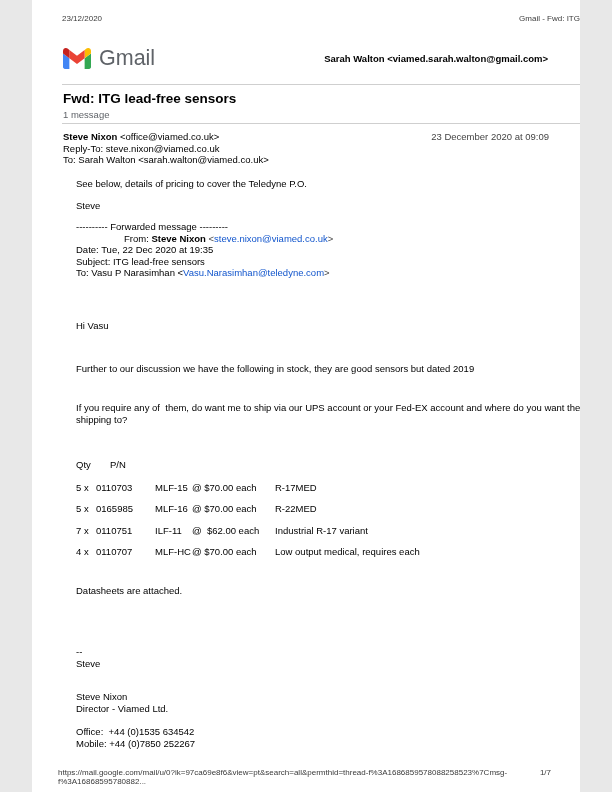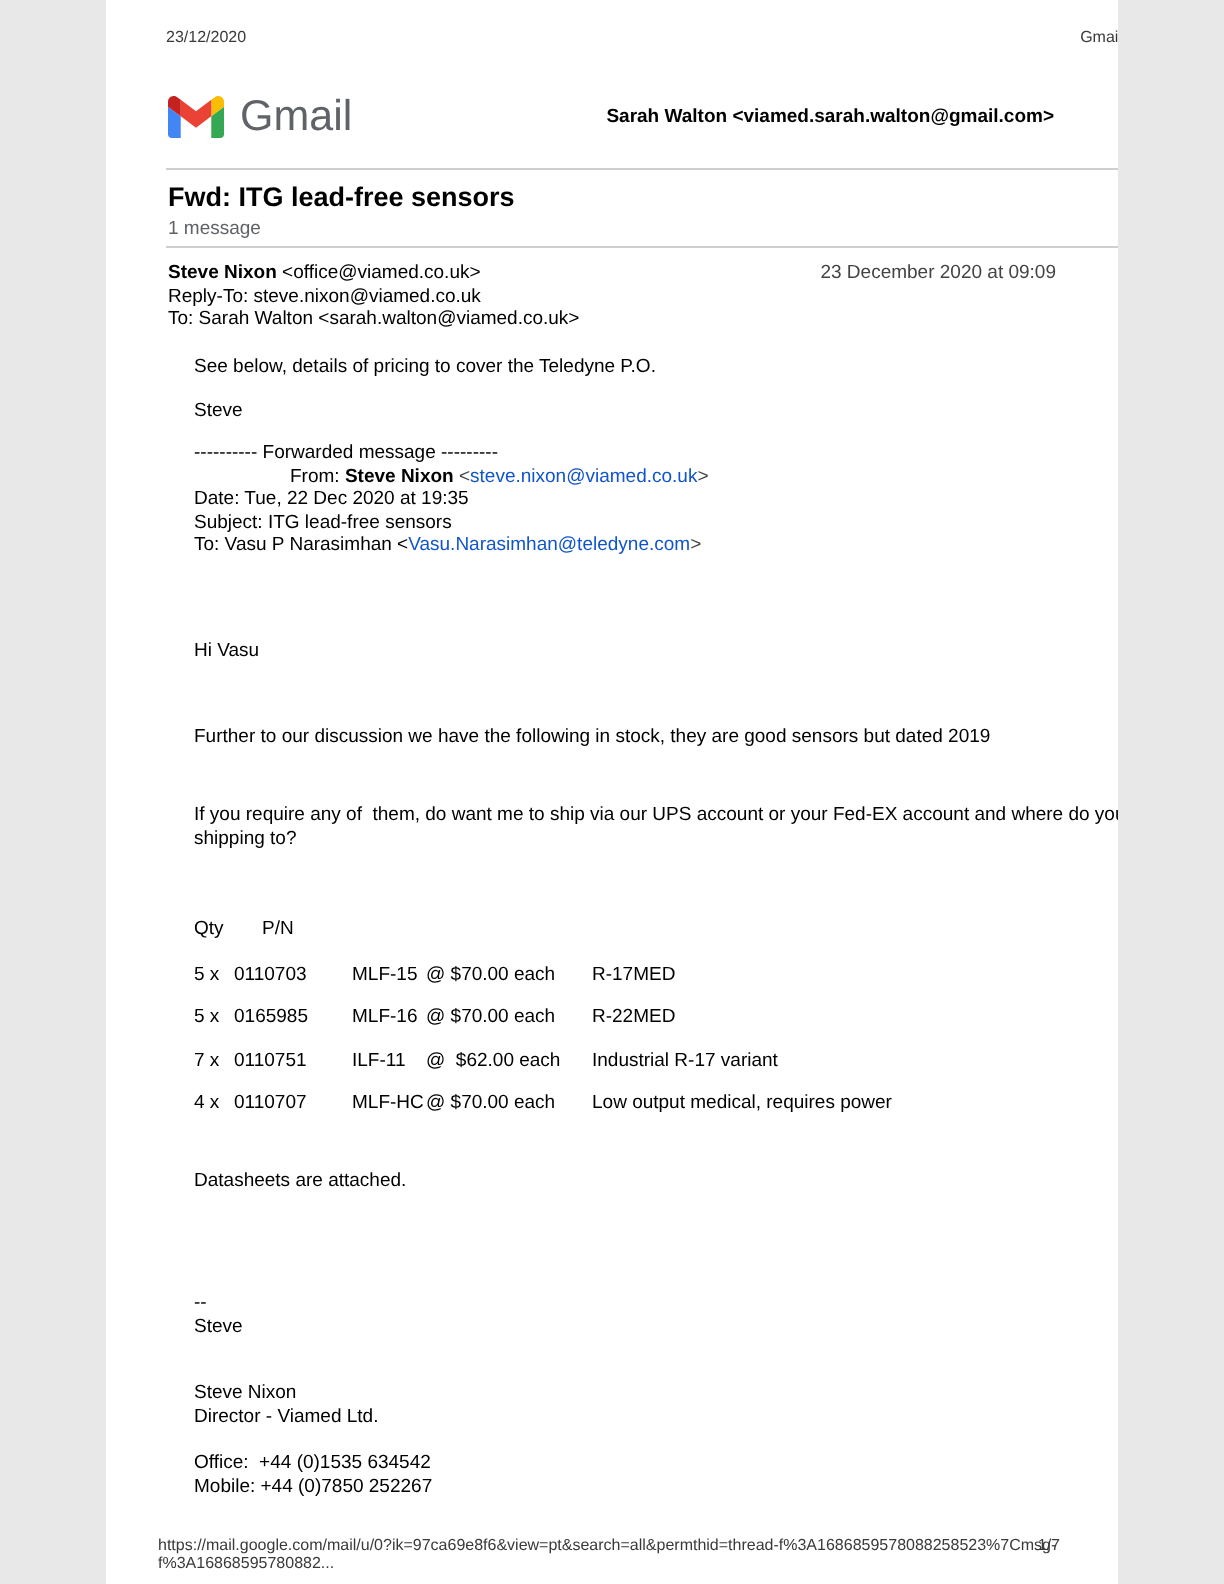--- a/index.html
+++ b/index.html
@@ -1,17 +1,17 @@
 <!DOCTYPE html>
 <html><head>
 <meta charset="utf-8">
 <style>
   html,body{margin:0;padding:0;background:#e8e8e8;}
   .page{
-    position:relative;width:506px;height:792px;margin:0 auto;background:#ffffff;
+    position:relative;width:548px;height:792px;margin:0 auto;background:#ffffff;
     font-family:"Liberation Sans","DejaVu Sans",sans-serif;color:#000;overflow:hidden;
   }
   .abs{position:absolute;white-space:pre-wrap;}
   .fs8{font-size:8px;line-height:9px;color:#3a3a3a;}
   .fs95{font-size:9.5px;line-height:11.5px;}
   .bold{font-weight:bold;}
   .grey{color:#5f6368;}
   .link{color:#1155cc;text-decoration:none;}
   .divider{position:absolute;left:30px;width:551px;height:1px;background:#cfcfcf;}
   .print-header{top:14px;left:0;width:612px;}
@@ -108,21 +108,21 @@
     <span class="c-pn">0110751</span>
     <span class="c-model">ILF-11</span>
     <span class="c-price">@  $62.00 each</span>
     <span class="c-desc">Industrial R-17 variant</span>
   </div>
   <div class="tbl-row" style="top:546px;">
     <span class="c-qty">4 x</span>
     <span class="c-pn">0110707</span>
     <span class="c-model">MLF-HC</span>
     <span class="c-price">@ $70.00 each</span>
-    <span class="c-desc">Low output medical, requires power</span>
+    <span class="c-desc">Low output medical, requires each</span>
   </div>
 
   <div class="abs fs95 body-line" style="top:585px;">Datasheets are attached.</div>
 
   <div class="abs fs95 body-line" style="top:646px;">--</div>
   <div class="abs fs95 body-line" style="top:657.5px;">Steve</div>
   <div class="abs fs95 body-line" style="top:691px;">Steve Nixon</div>
   <div class="abs fs95 body-line" style="top:702.5px;">Director - Viamed Ltd.</div>
   <div class="abs fs95 body-line" style="top:726px;">Office:  +44 (0)1535 634542</div>
   <div class="abs fs95 body-line" style="top:737.5px;">Mobile: +44 (0)7850 252267</div>

